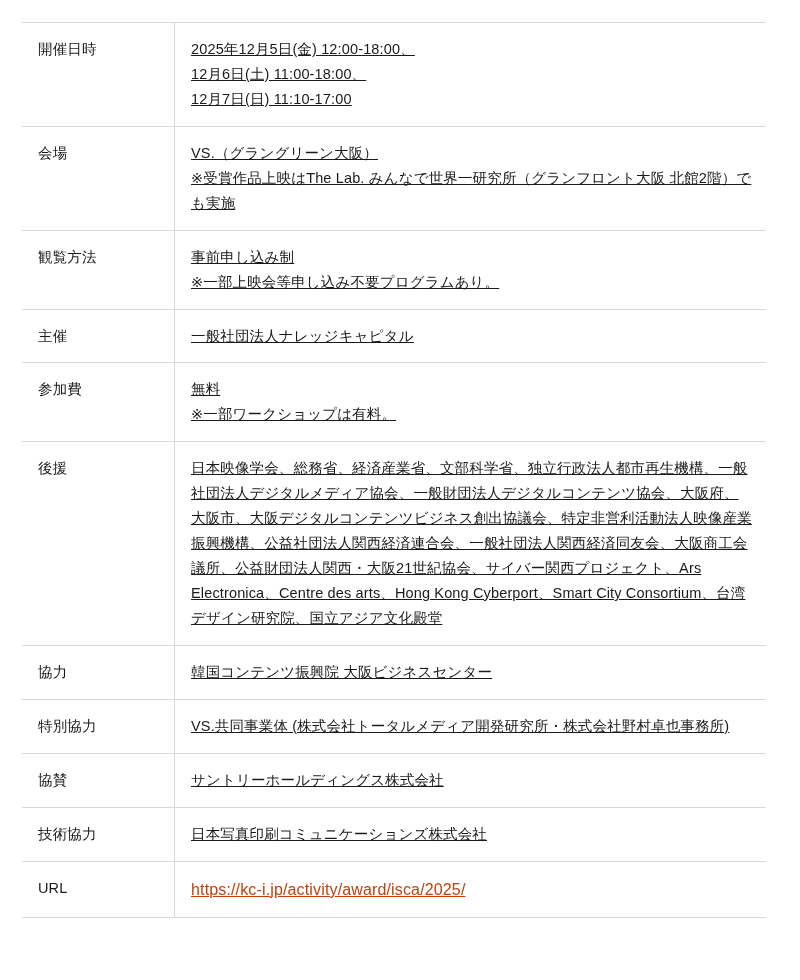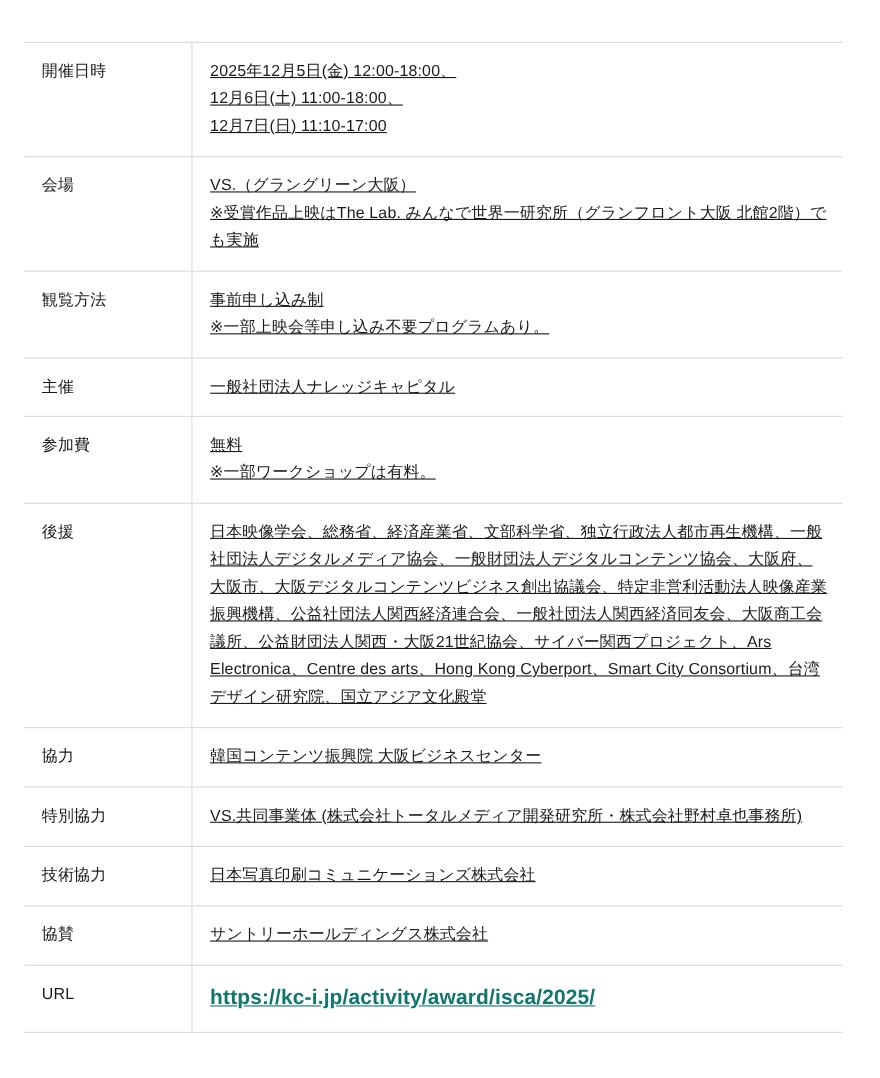--- a/index.html
+++ b/index.html
@@ -11,21 +11,21 @@
     width: 800px;
     height: 980px;
     font-family: "Liberation Sans", "DejaVu Sans", sans-serif;
     color: #1a1a1a;
     -webkit-font-smoothing: antialiased;
   }
   .page {
     width: 800px;
     height: 980px;
     box-sizing: border-box;
-    padding: 38px 36px 0 22px;
+    padding: 22px 36px 0 22px;
   }
   table.info-table {
     width: 744px;
     border-collapse: collapse;
     table-layout: fixed;
   }
   table.info-table tr {
     border-top: 1px solid #d9d9d9;
     border-bottom: 1px solid #d9d9d9;
   }
@@ -45,24 +45,23 @@
   }
   td.value-cell {
     color: #1a1a1a;
     word-break: break-word;
   }
   .value-cell .line {
     display: block;
     text-decoration: underline;
   }
   a.url-link {
-    color: #0f766e;
+    color: #c2410c;
     text-decoration: underline;
-    font-size: 19px;
-    font-weight: bold;
+    font-size: 16px;
   }
 </style>
 </head>
 <body>
 
 <div class="page">
   <table class="info-table">
     <tbody>
       <tr>
         <td class="label-cell">開催日時</td>
@@ -119,30 +118,30 @@
       </tr>
 
       <tr>
         <td class="label-cell">特別協力</td>
         <td class="value-cell">
           <span class="line">VS.共同事業体 (株式会社トータルメディア開発研究所・株式会社野村卓也事務所)</span>
         </td>
       </tr>
 
       <tr>
-        <td class="label-cell">技術協力</td>
+        <td class="label-cell">協賛</td>
         <td class="value-cell">
-          <span class="line">日本写真印刷コミュニケーションズ株式会社</span>
+          <span class="line">サントリーホールディングス株式会社</span>
         </td>
       </tr>
 
       <tr>
-        <td class="label-cell">協賛</td>
+        <td class="label-cell">技術協力</td>
         <td class="value-cell">
-          <span class="line">サントリーホールディングス株式会社</span>
+          <span class="line">日本写真印刷コミュニケーションズ株式会社</span>
         </td>
       </tr>
 
       <tr>
         <td class="label-cell">URL</td>
         <td class="value-cell">
           <a class="url-link" href="#">https://kc-i.jp/activity/award/isca/2025/</a>
         </td>
       </tr>
     </tbody>

